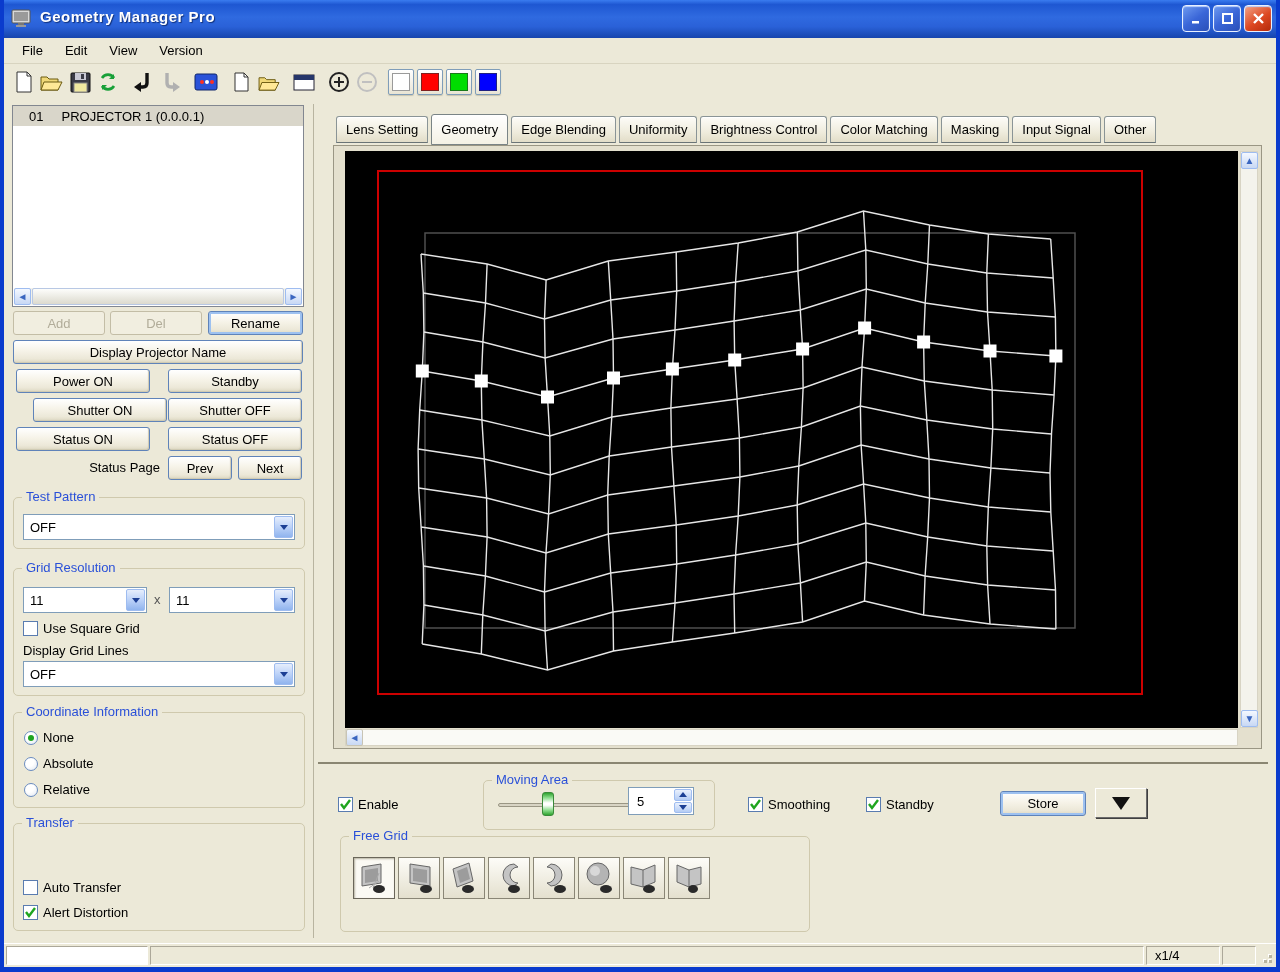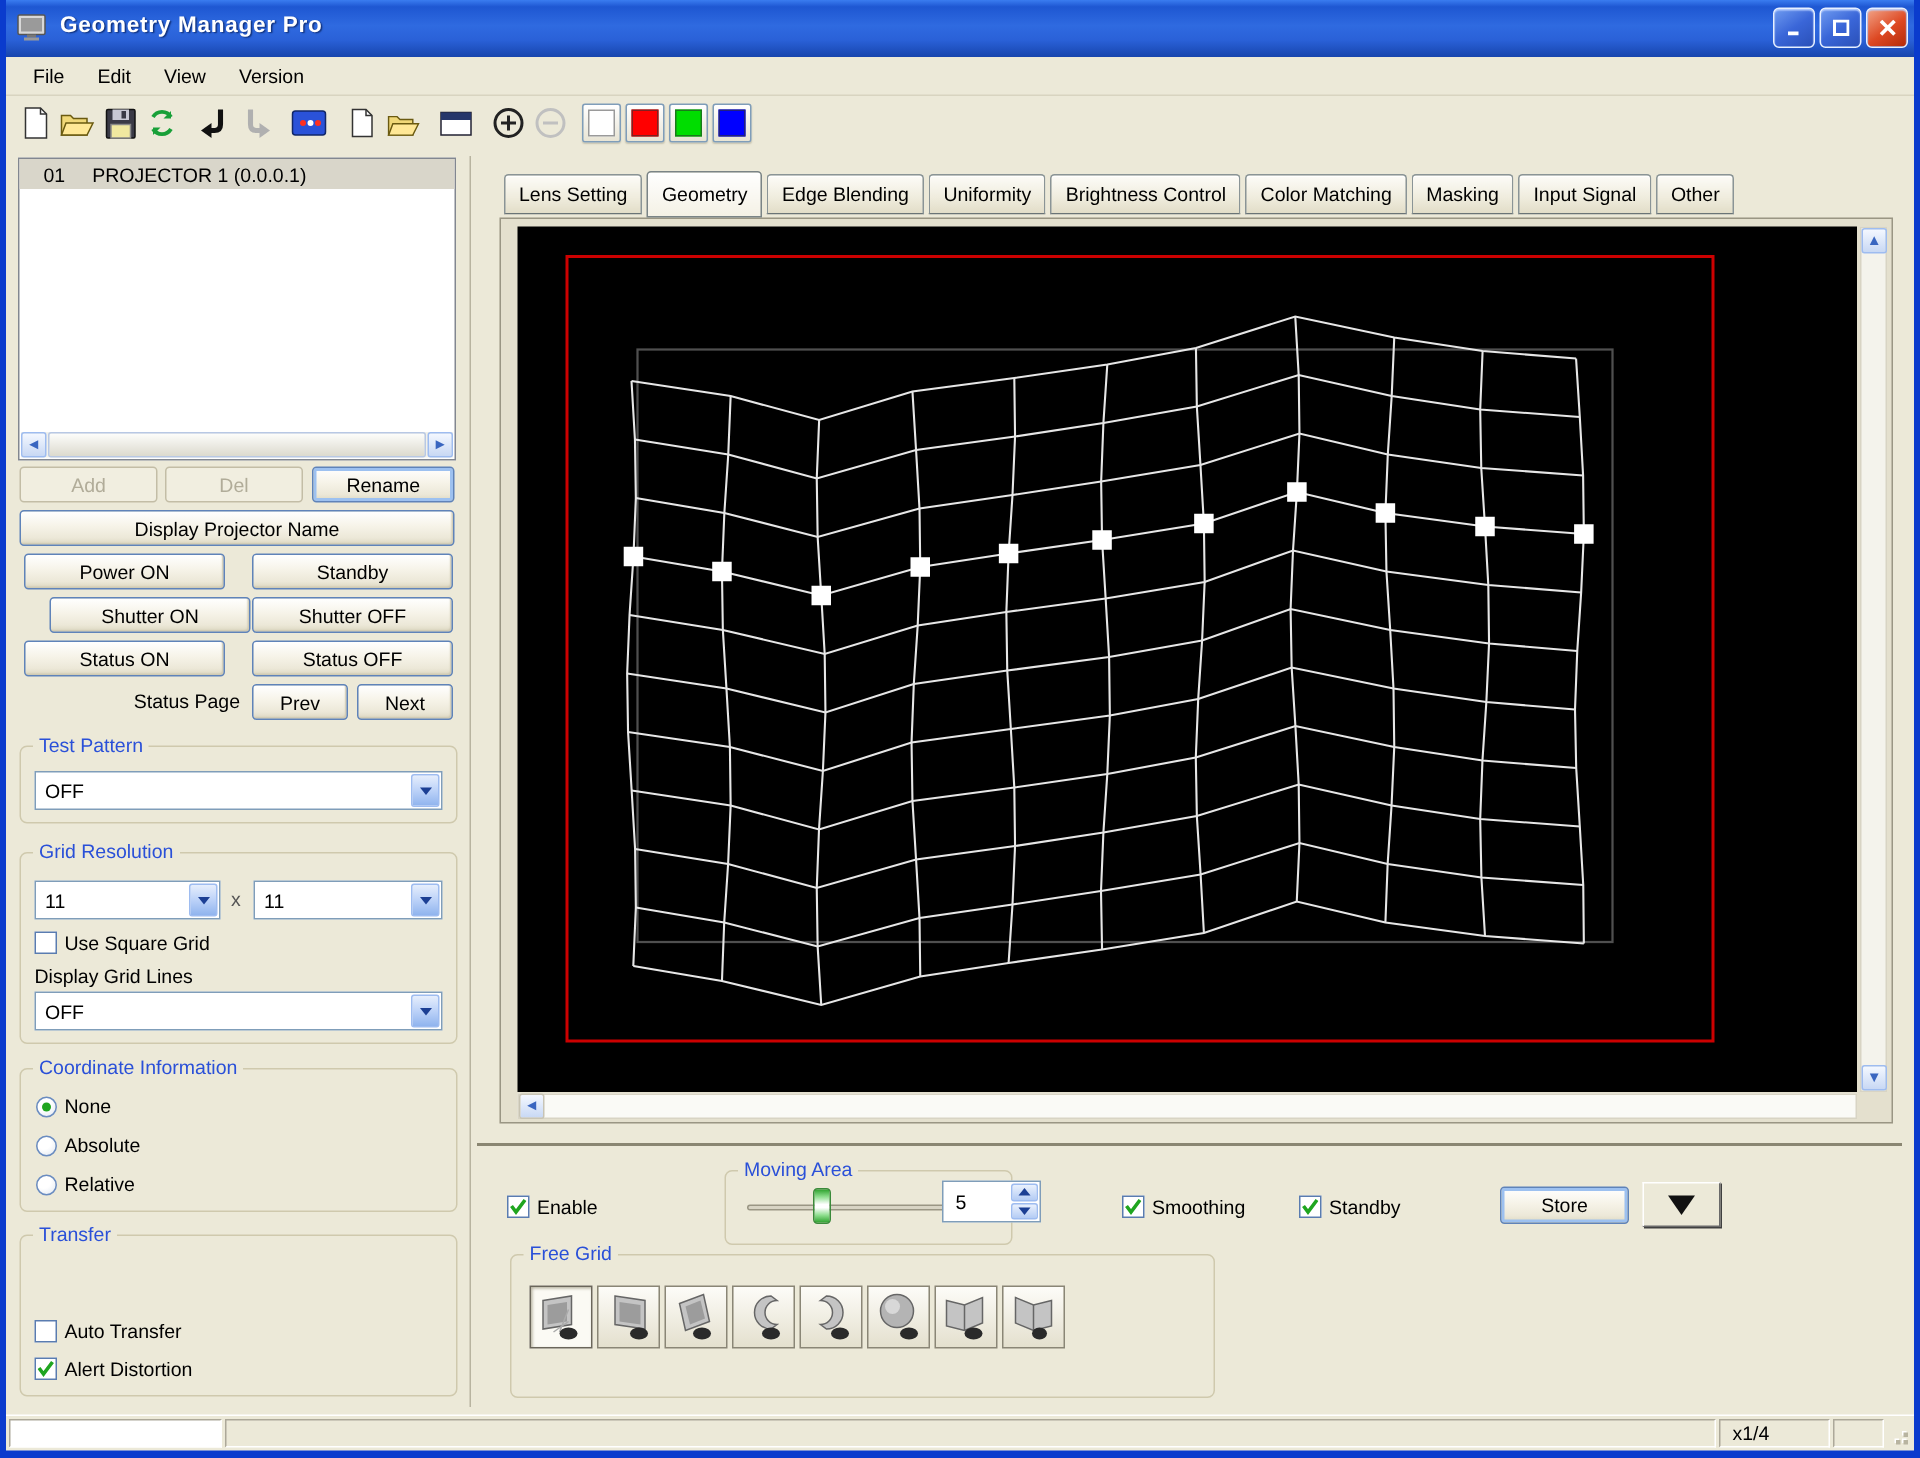--- a/index.html
+++ b/index.html
@@ -395,21 +395,21 @@
 <div class="bottom-panel">
   <div class="cb-row" style="left:20px; top:33px;text-align:center;">
     <span class="checkbox checked">
         <svg width="11" height="11" viewBox="0 0 11 11">
           <path d="M1,5 L4,9 L10,1" fill="none" stroke="#1fa51f" stroke-width="2.4"></path>
         </svg>
       </span>
     <span>Enable</span>
   </div>
 
-  <div class="groupbox" style="left:165px; top:16px; width:192px; height:50px; position:absolute;">
+  <div class="groupbox" style="left:165px; top:16px; width:232px; height:50px; position:absolute;">
     <span class="grouplabel">Moving Area</span>
     <div class="slider-track"></div>
     <div class="slider-thumb"></div>
     <div class="spin">
       <span class="v">5</span>
       <div class="btns">
         <div class="sbtn">
             <div class="up-arr"></div>
           </div>
         <div class="sbtn">

